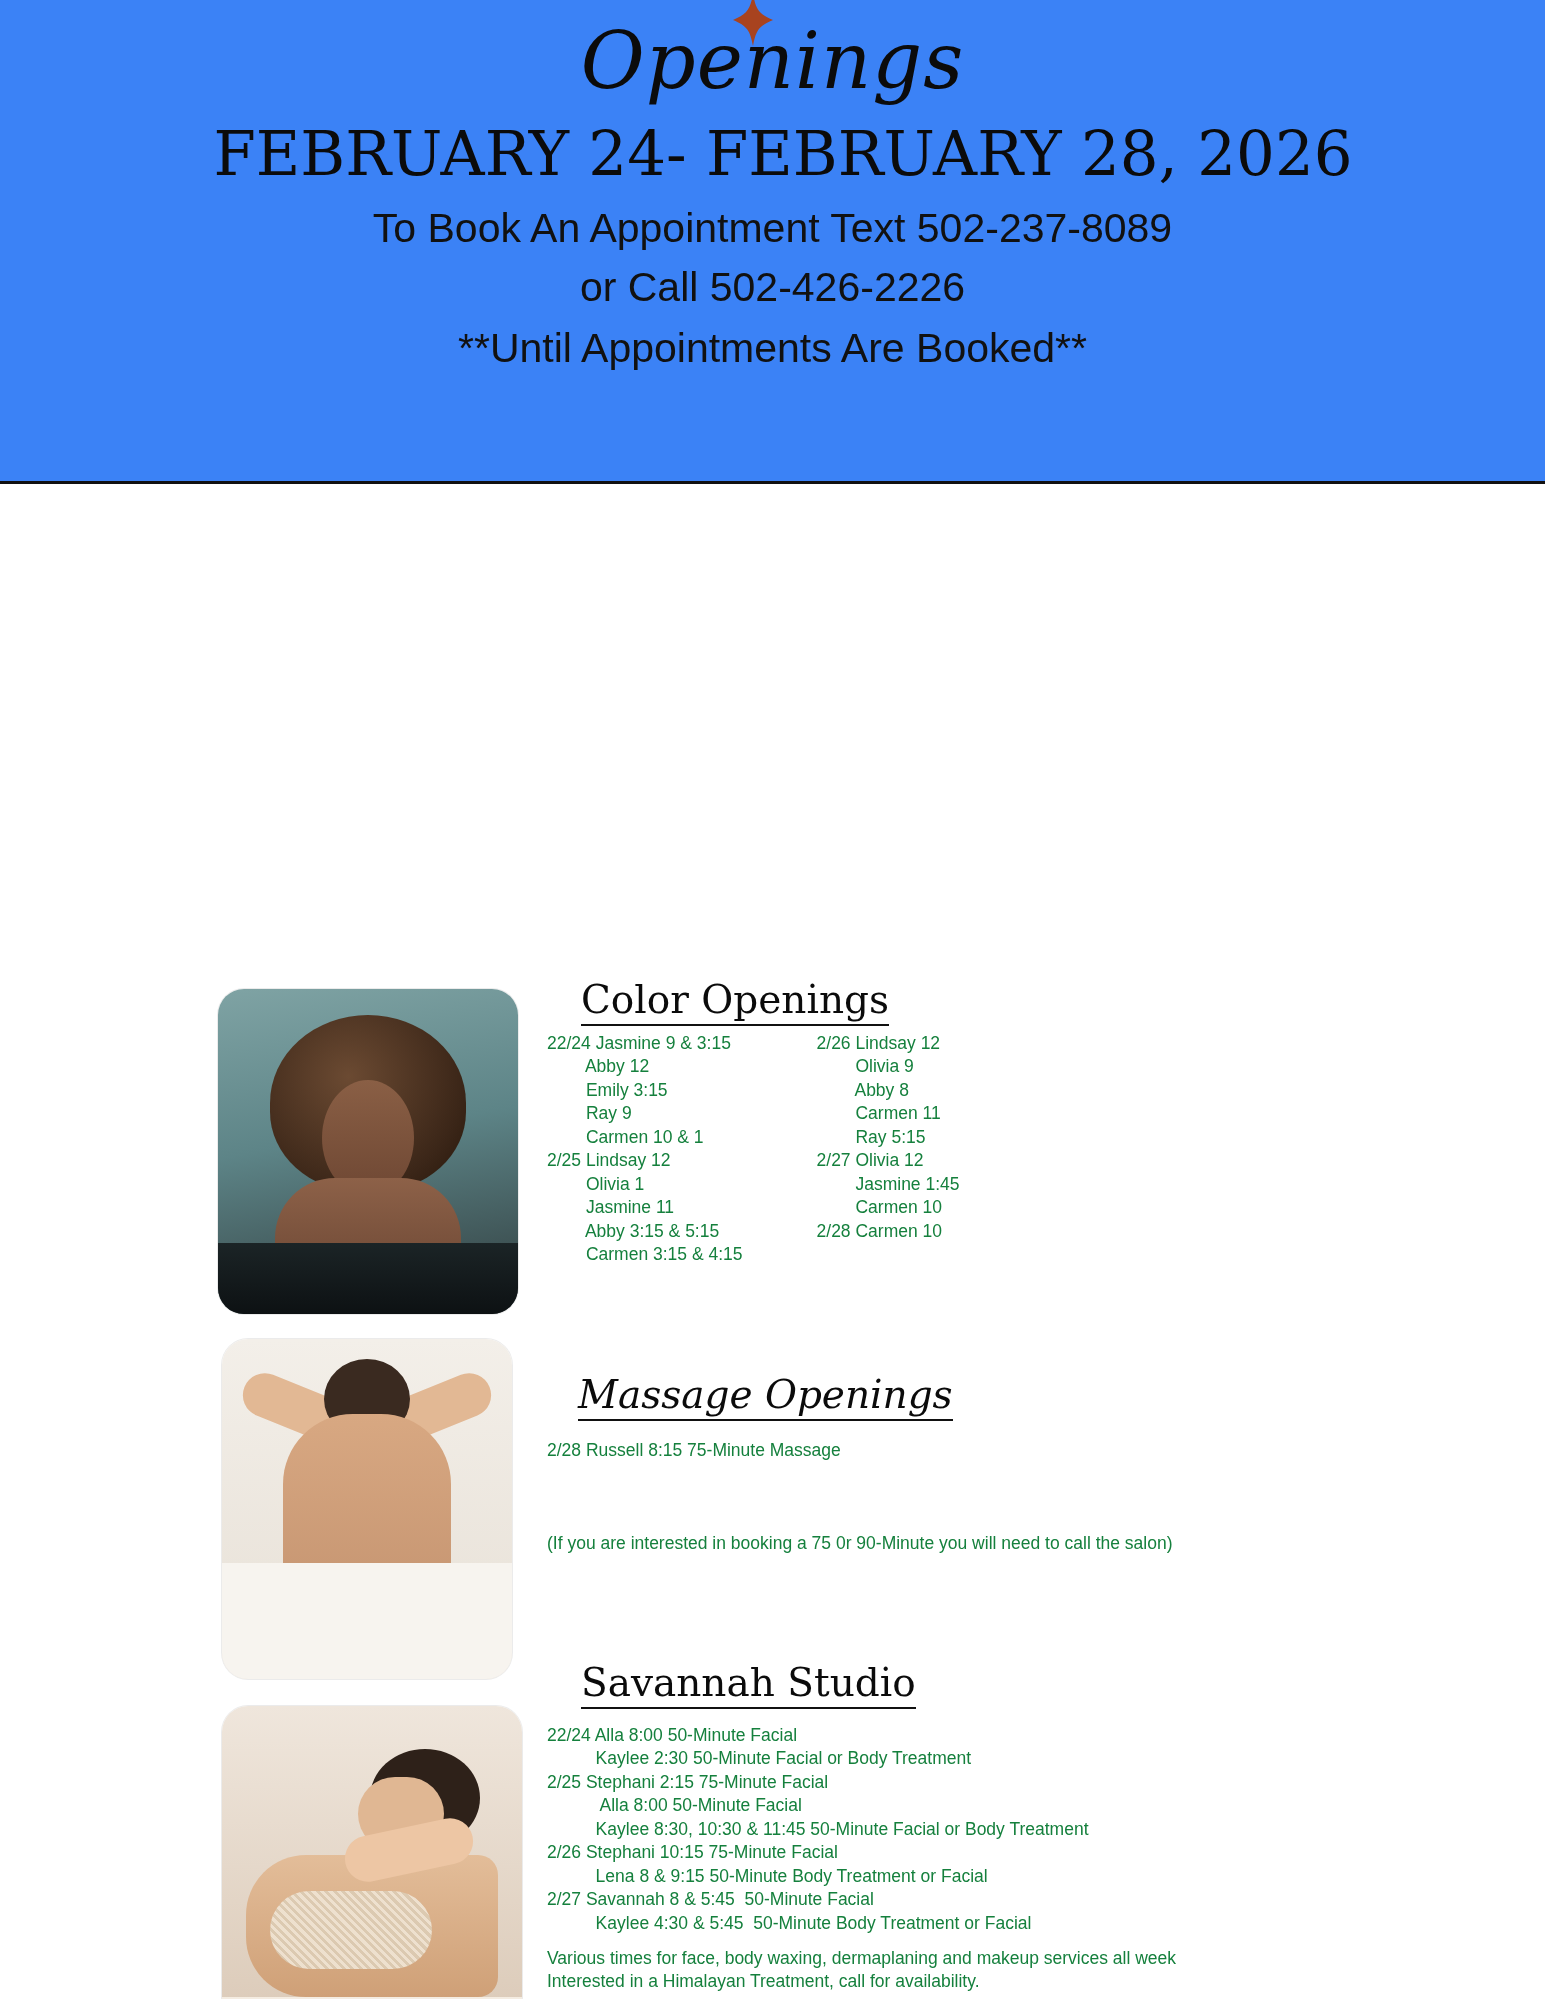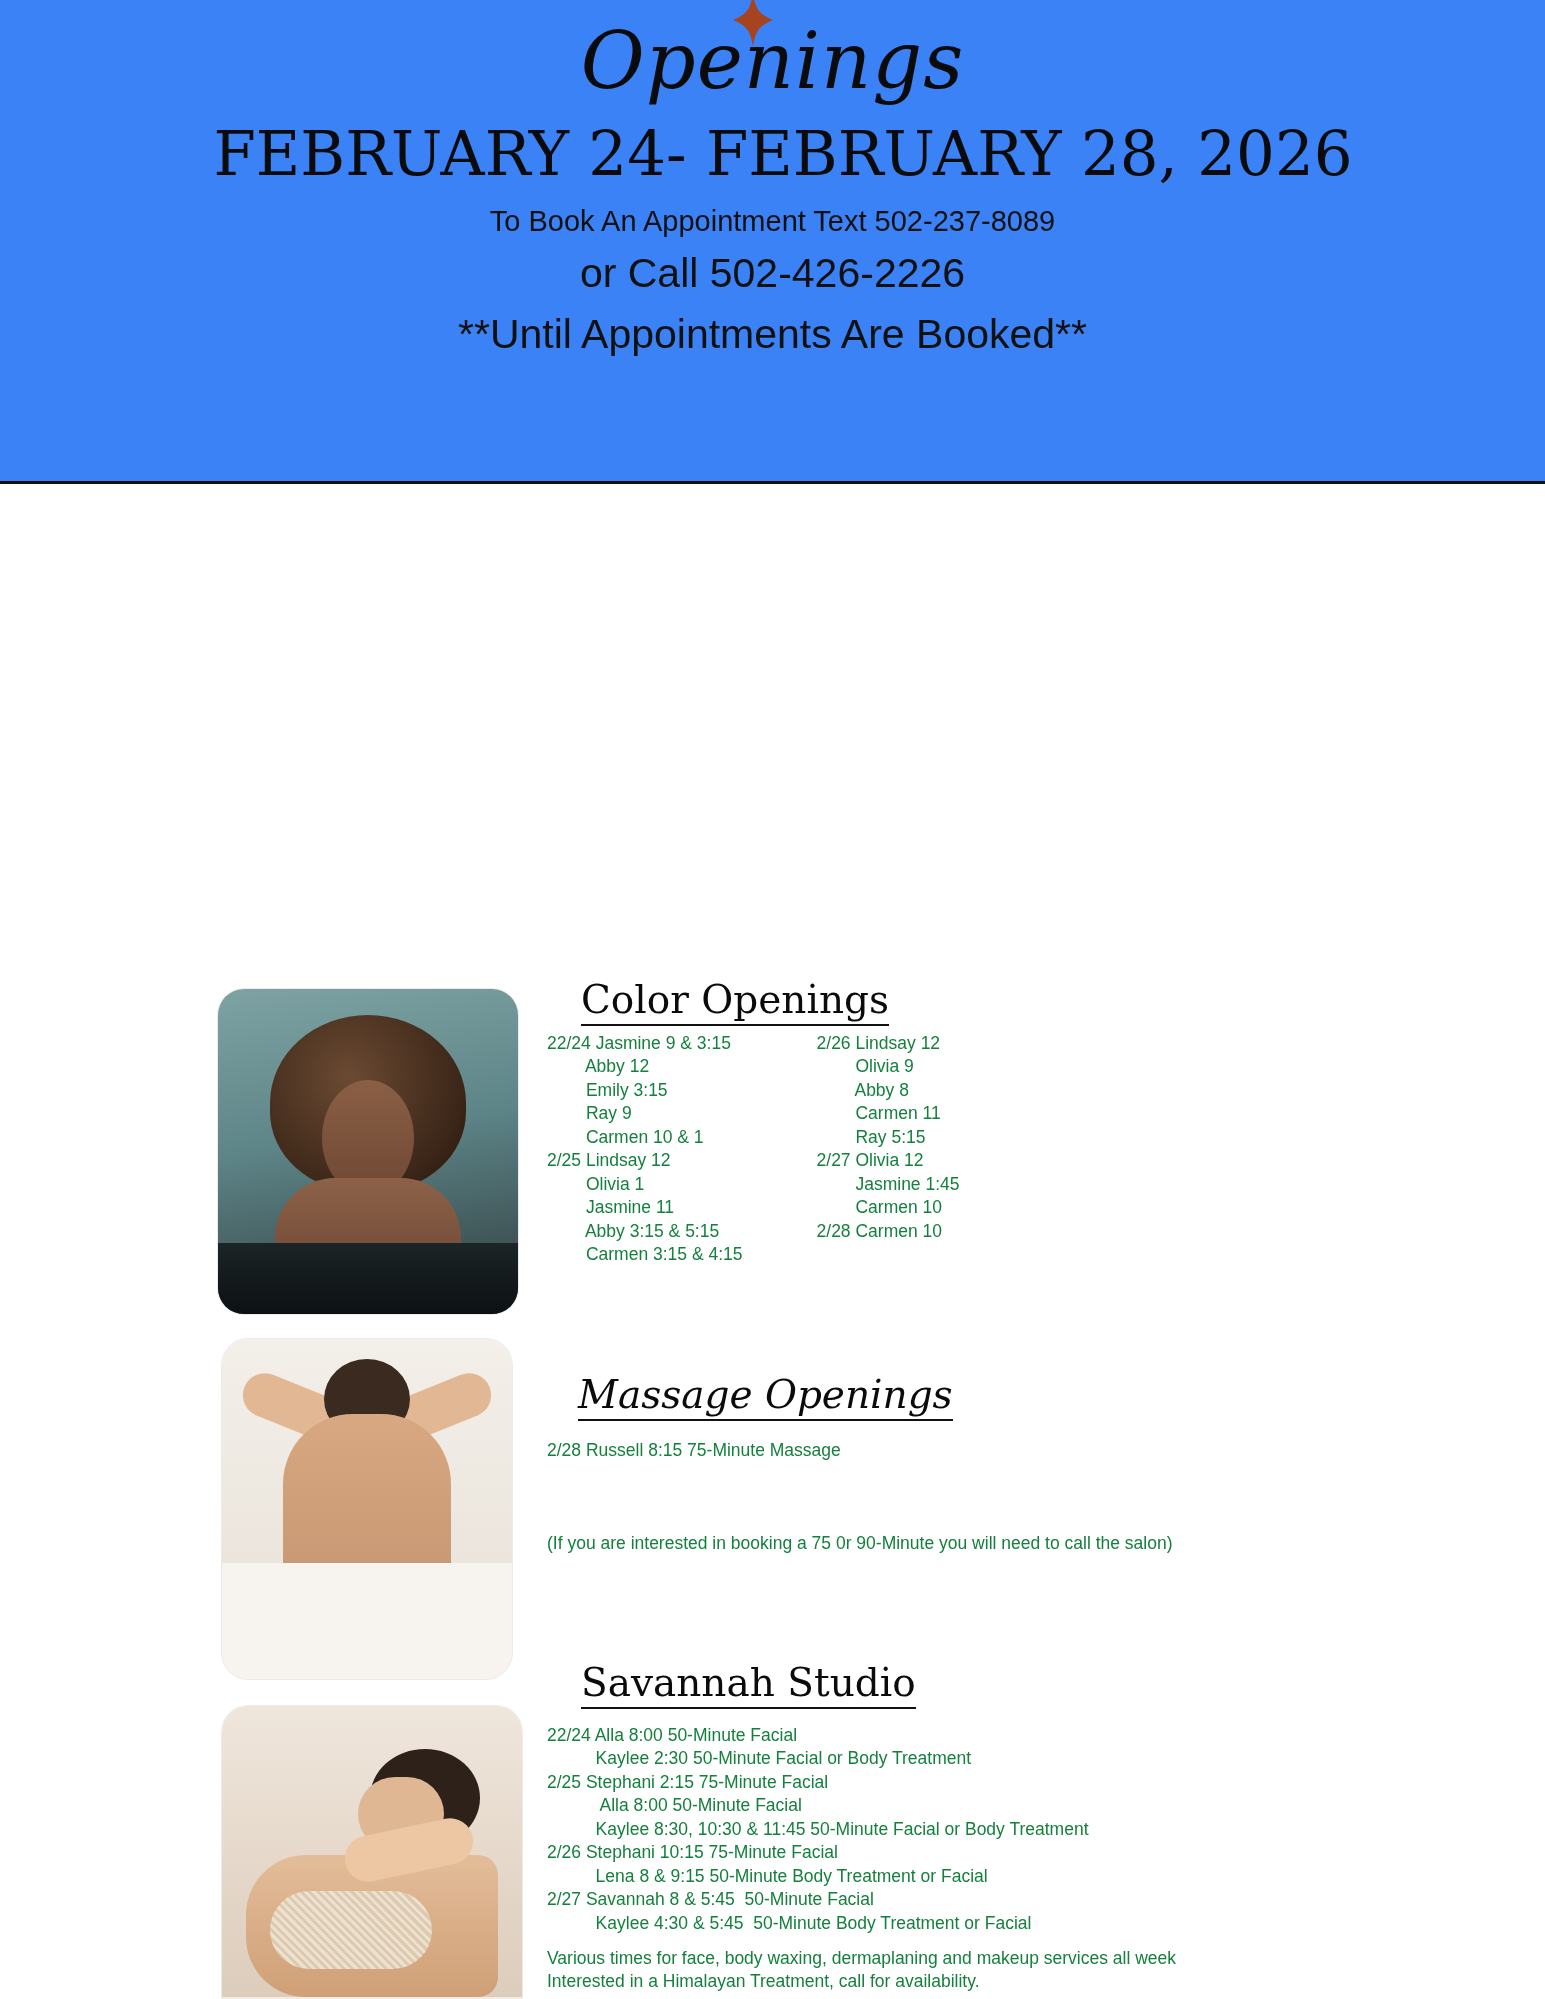--- a/index.html
+++ b/index.html
@@ -58,21 +58,21 @@
   .date-line {
     font-family: "DejaVu Serif", serif;
     font-size: 61px;
     letter-spacing: 0px;
     margin-top: 18px;
     color: #0b0b0b;
     font-weight: 400;
     padding-left: 21px;
   }
   .book-line {
-    font-size: 29px;
+    font-size: 41px;
     margin-top: 16px;
     color: #111;
   }
   .call-line {
     font-size: 41px;
     margin-top: 12px;
     color: #111;
   }
   .until-line {
     font-size: 41px;

